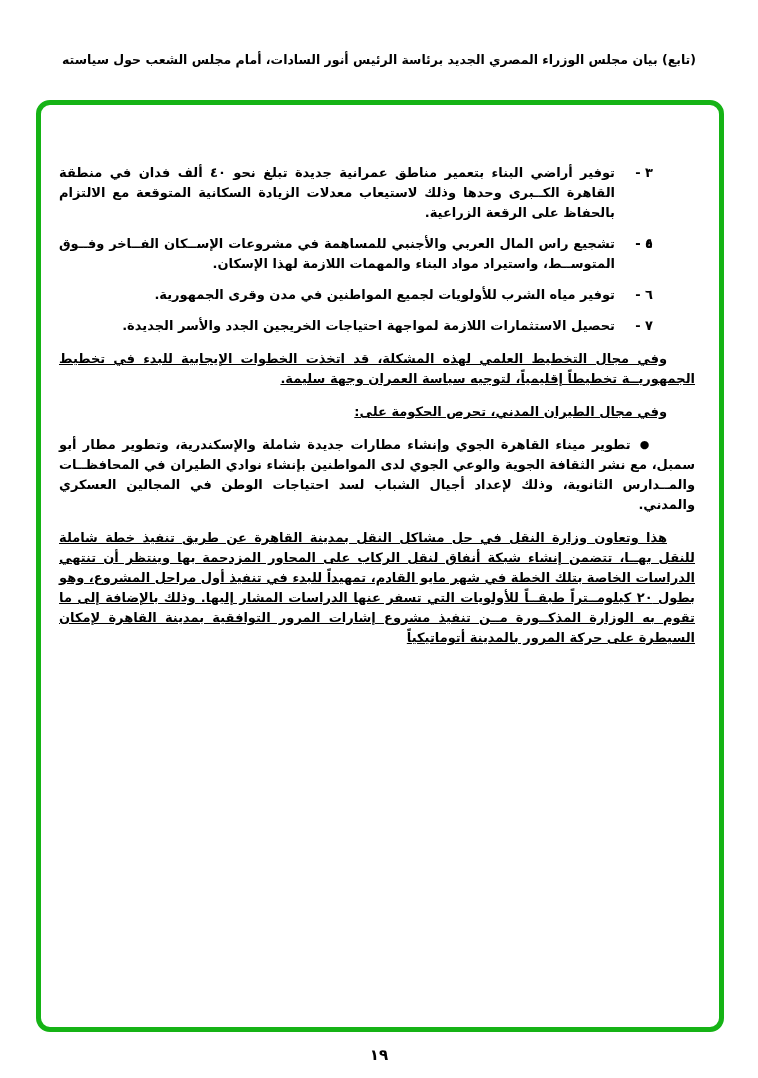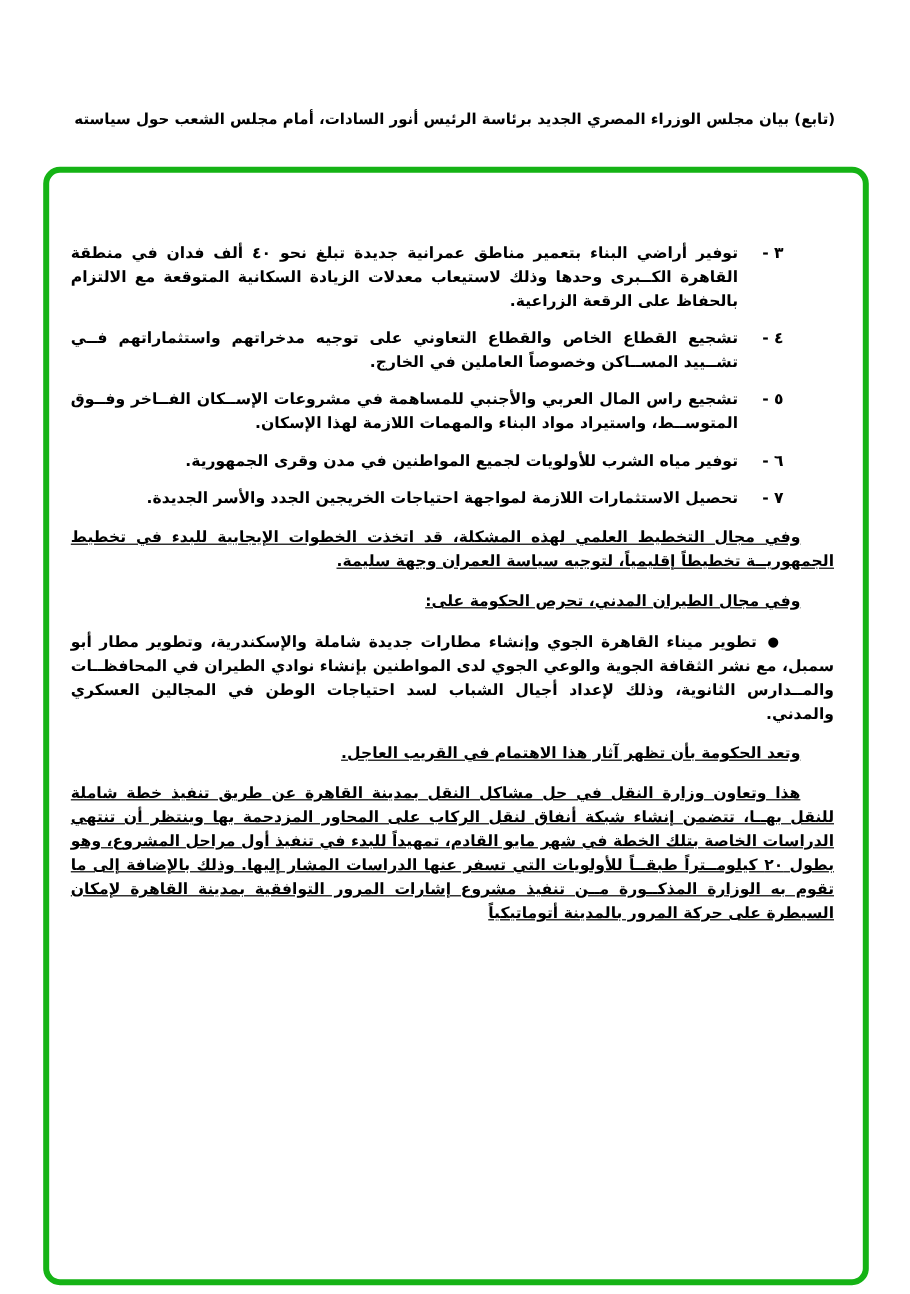--- a/index.html
+++ b/index.html
@@ -3,21 +3,21 @@
 <meta charset="utf-8">
 <style>
   * { box-sizing: border-box; margin: 0; padding: 0; }
   html, body {
     width: 758px; height: 1078px;
     background: #ffffff;
     font-family: "DejaVu Sans", sans-serif;
     color: #000;
     overflow: hidden;
   }
-  .page { position: relative; width: 758px; height: 848px; background: #fff; margin-top: 39px; }
+  .page { position: relative; width: 758px; height: 848px; background: #fff; }
 
   .doc-header {
     position: absolute;
     top: 52px; left: 48px; right: 48px;
     direction: rtl;
     text-align: center;
     font-size: 12.5px;
     font-weight: 700;
     letter-spacing: 0;
   }
@@ -91,21 +91,20 @@
   <div class="frame">
     <div class="content">
 
       <div class="numbered-item">
         <span class="num">٣ -</span>
         <span class="itxt">توفير أراضي البناء بتعمير مناطق عمرانية جديدة تبلغ نحو ٤٠ ألف فدان في منطقة القاهرة الكــبرى وحدها وذلك لاستيعاب معدلات الزيادة السكانية المتوقعة مع الالتزام بالحفاظ على الرقعة الزراعية.</span>
       </div>
 
       <div class="numbered-item">
         <span class="num">٤ -</span>
-        <span class="itxt">تشجيع القطاع الخاص والقطاع التعاوني على توجيه مدخراتهم واستثماراتهم فــي تشــييد المســاكن وخصوصاً العاملين في الخارج.</span>
       </div>
 
       <div class="numbered-item">
         <span class="num">٥ -</span>
         <span class="itxt">تشجيع راس المال العربي والأجنبي للمساهمة في مشروعات الإســكان الفــاخر وفــوق المتوســط، واستيراد مواد البناء والمهمات اللازمة لهذا الإسكان.</span>
       </div>
 
       <div class="numbered-item">
         <span class="num">٦ -</span>
         <span class="itxt">توفير مياه الشرب للأولويات لجميع المواطنين في مدن وقرى الجمهورية.</span>
@@ -119,21 +118,20 @@
       <p class="para">وفي مجال التخطيط العلمي لهذه المشكلة، قد اتخذت الخطوات الإيجابية للبدء في تخطيط الجمهوريــة تخطيطاً إقليمياً، لتوجيه سياسة العمران وجهة سليمة.</p>
 
       <p class="para">وفي مجال الطيران المدني، تحرص الحكومة على:</p>
 
 
       <p class="bullet-para">
         <span class="dot">●</span><span>تطوير ميناء القاهرة الجوي وإنشاء مطارات جديدة شاملة والإسكندرية، وتطوير مطار أبو سمبل، مع نشر الثقافة الجوية والوعي الجوي لدى المواطنين بإنشاء نوادي الطيران في المحافظــات والمــدارس الثانوية، وذلك لإعداد أجيال الشباب لسد احتياجات الوطن في المجالين العسكري والمدني.</span>
       </p>
 
 
-      <p class="para">وتعد الحكومة بأن تظهر آثار هذا الاهتمام في القريب العاجل.</p>
 
       <p class="para">هذا وتعاون وزارة النقل في حل مشاكل النقل بمدينة القاهرة عن طريق تنفيذ خطة شاملة للنقل بهــا، تتضمن إنشاء شبكة أنفاق لنقل الركاب على المحاور المزدحمة بها وينتظر أن تنتهي الدراسات الخاصة بتلك الخطة في شهر مايو القادم، تمهيداً للبدء في تنفيذ أول مراحل المشروع، وهو بطول ٢٠ كيلومــتراً طبقــاً للأولويات التي تسفر عنها الدراسات المشار إليها. وذلك بالإضافة إلى ما تقوم به الوزارة المذكــورة مــن تنفيذ مشروع إشارات المرور التوافقية بمدينة القاهرة لإمكان السيطرة على حركة المرور بالمدينة أتوماتيكياً</p>
 
     </div>
   </div>
 
   <div class="page-number">١٩</div>
 
 </div>
 

